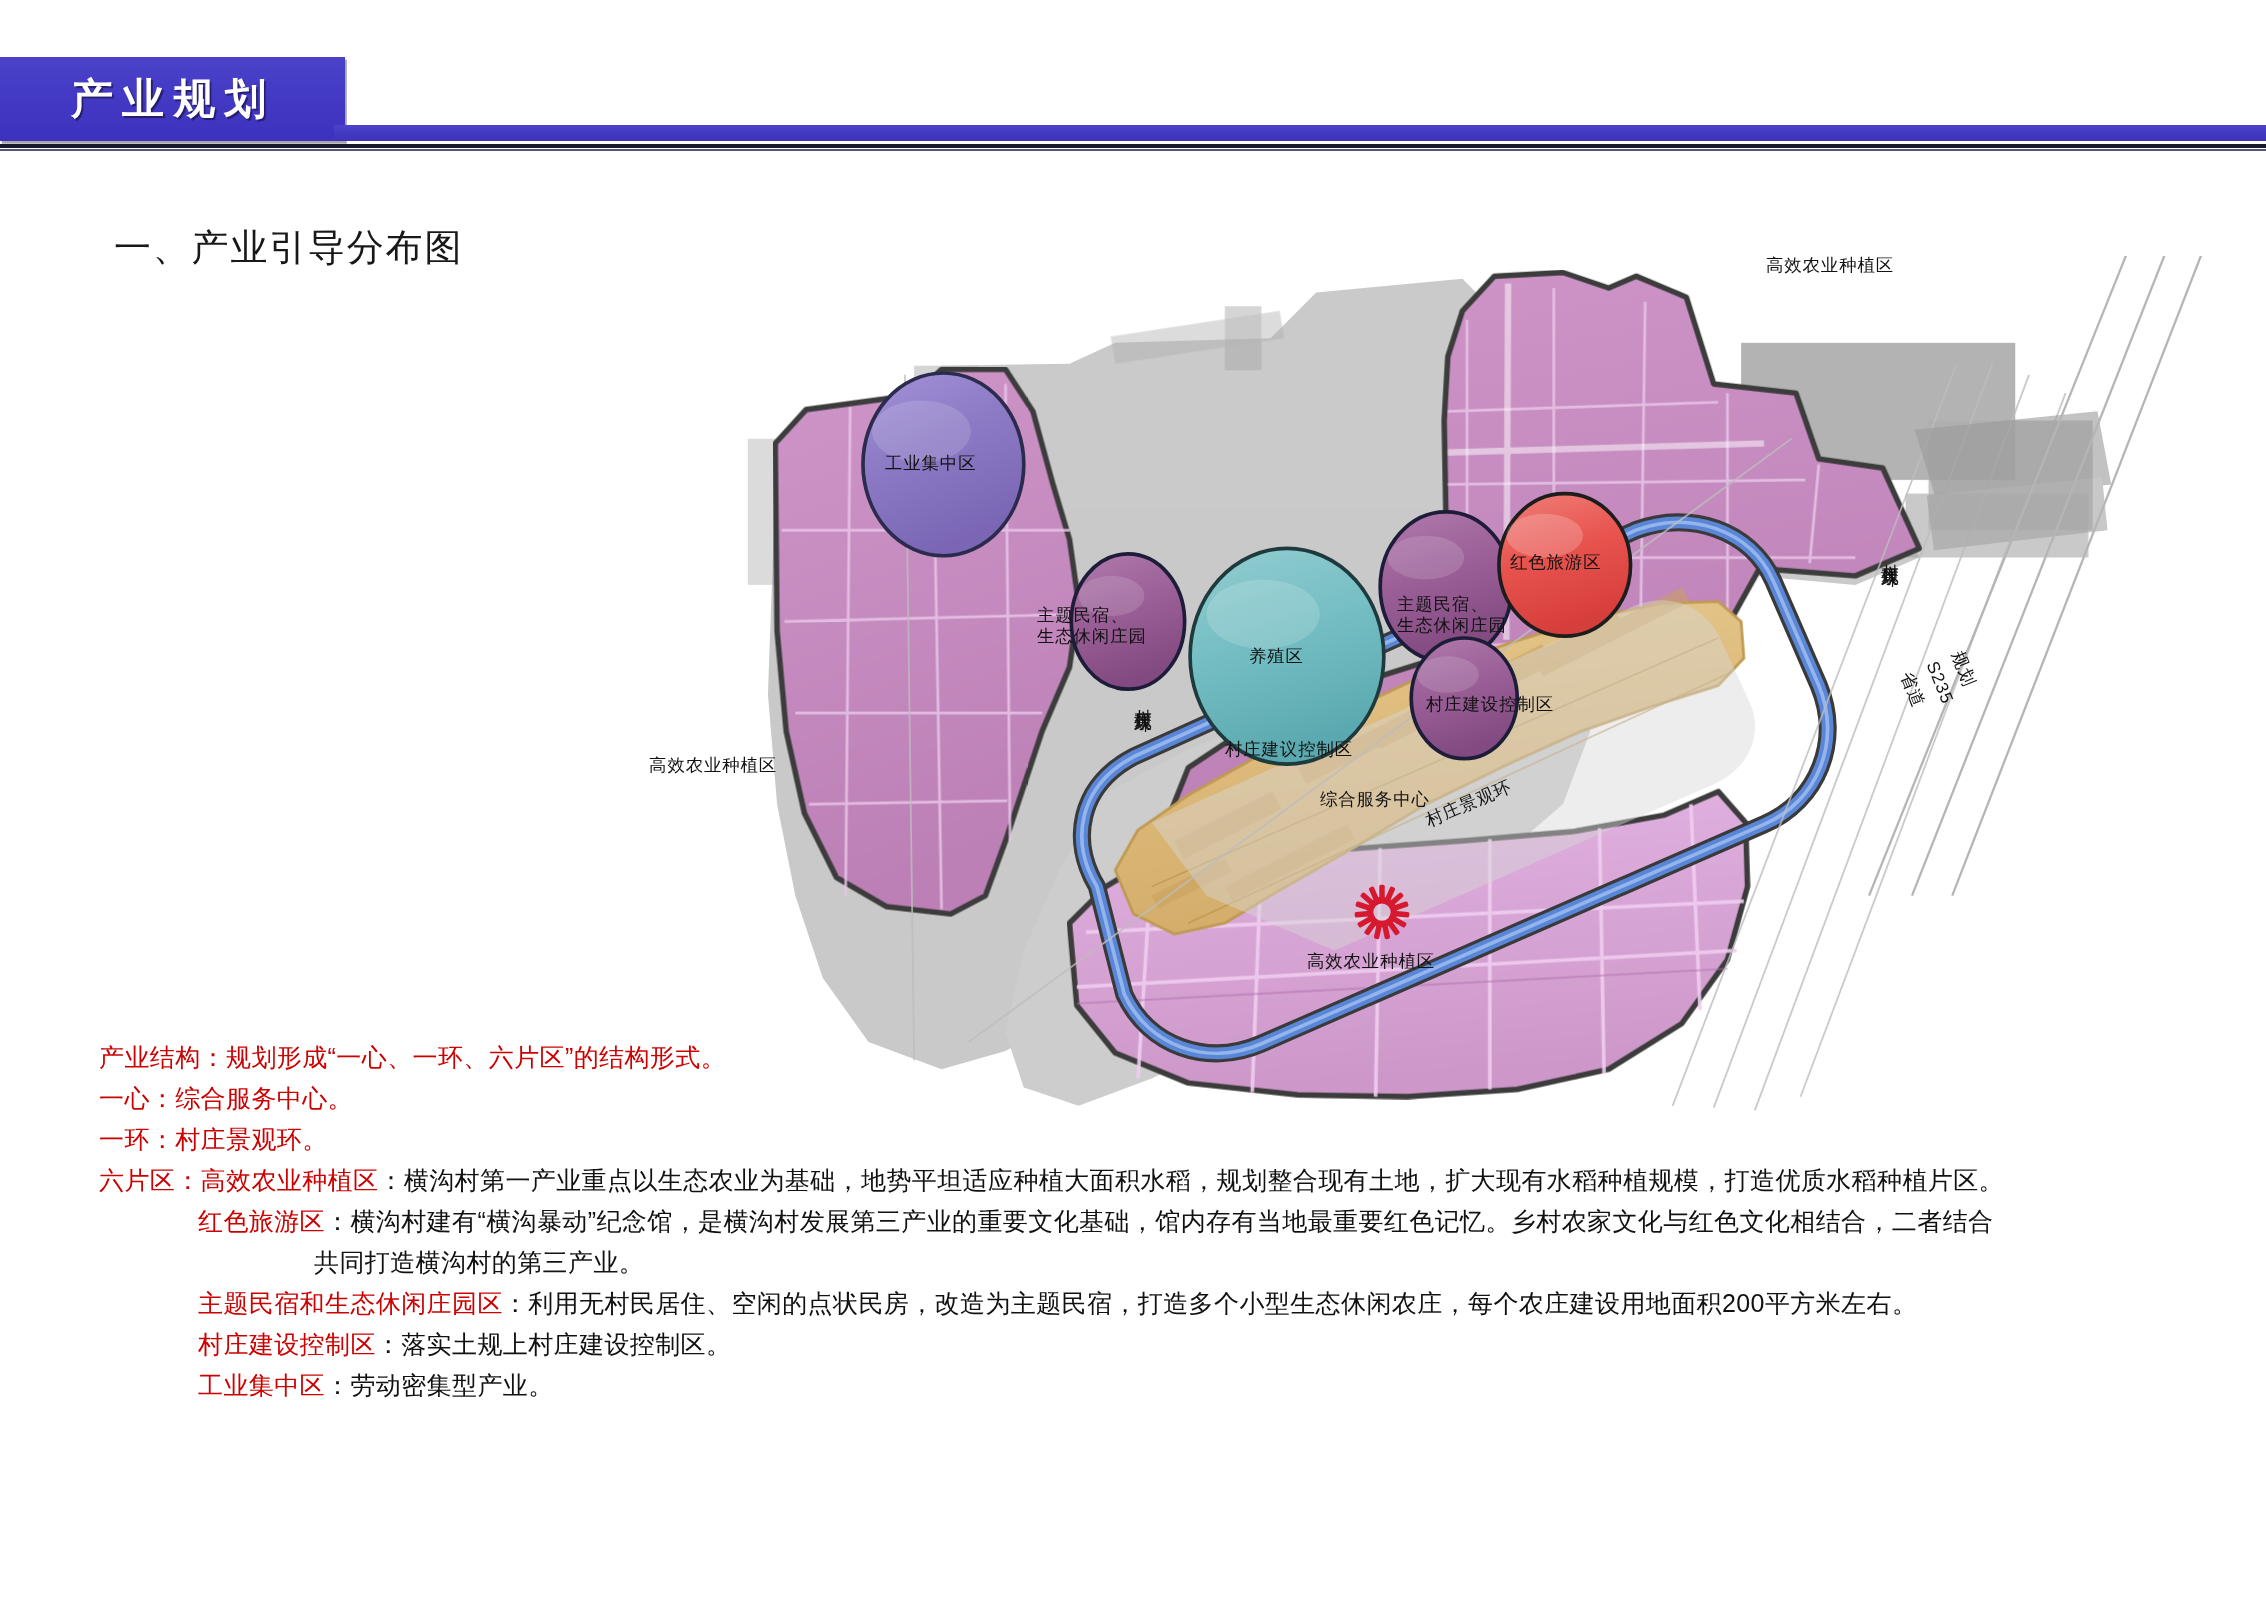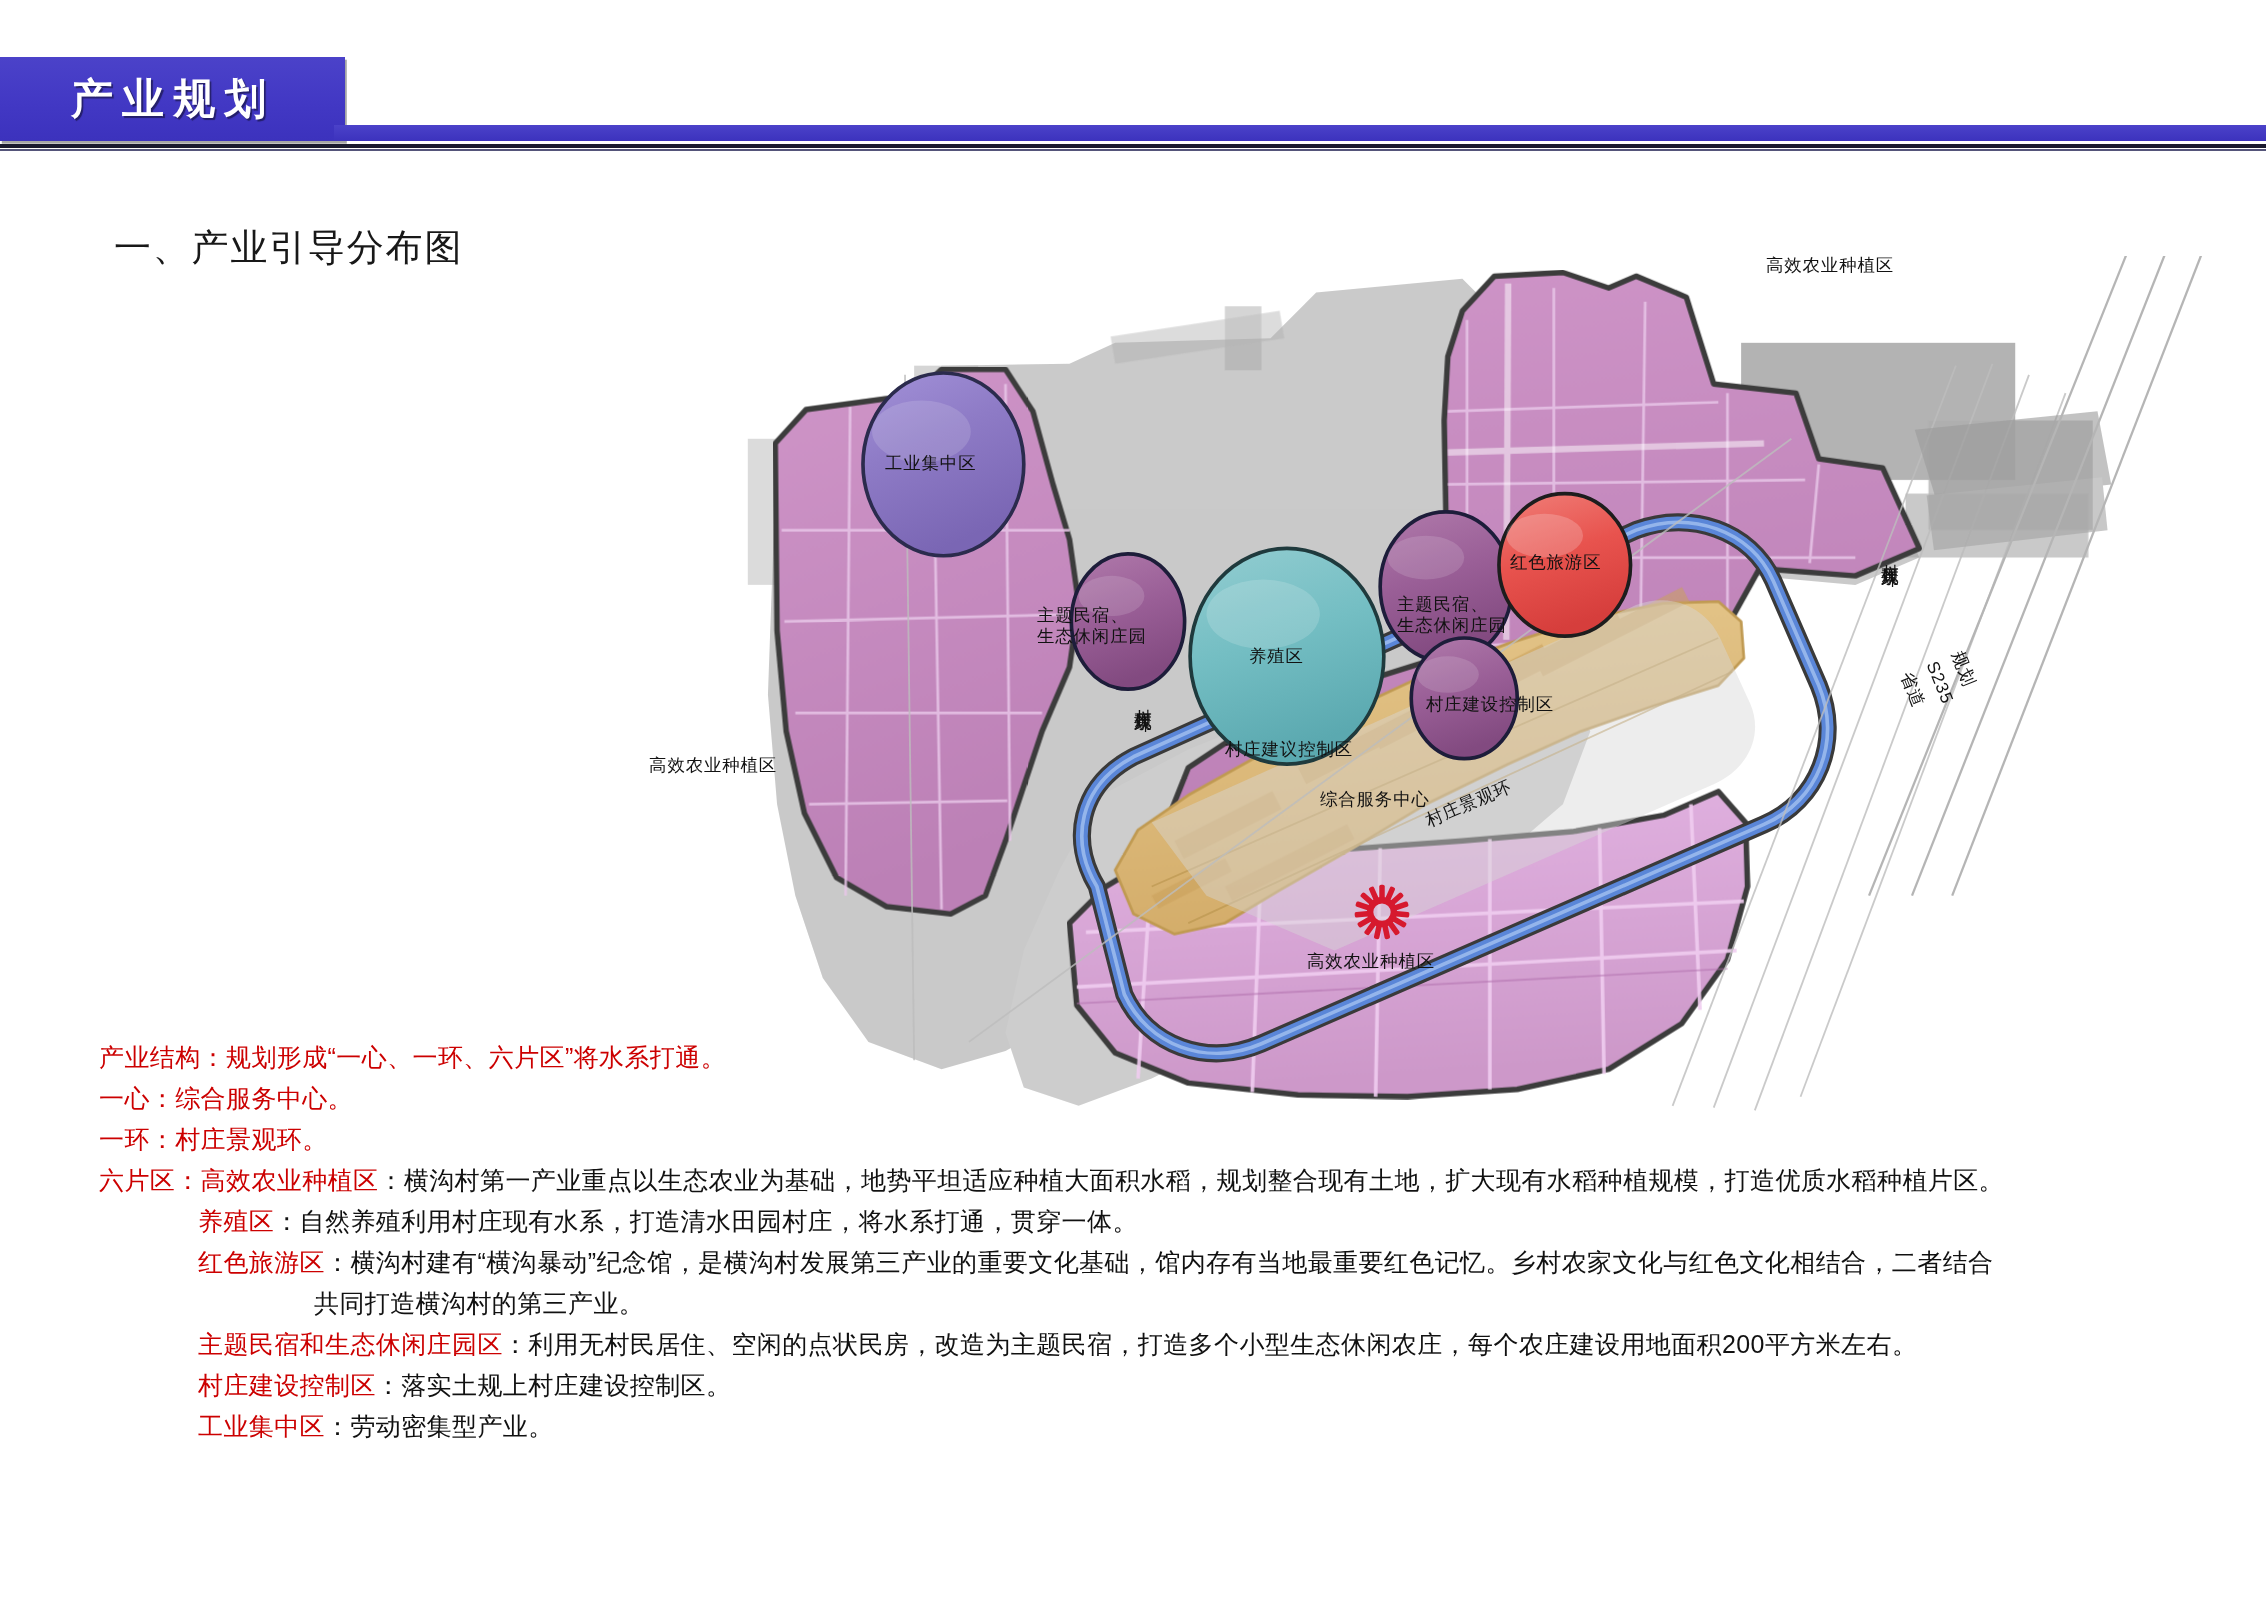--- a/index.html
+++ b/index.html
@@ -340,24 +340,23 @@
   <div class="mlabel" style="left:782px;top:555px;transform:rotate(-23deg);transform-origin:left top;">村庄景观环</div>
 
   <div class="mlabel" style="left:1329px;top:391px;transform:rotate(68deg);transform-origin:left top;line-height:27.4px;">
     <div>规划</div>
     <div>S235</div>
     <div>省道</div>
   </div>
 </div>
 
 <div class="notes">
-    <div class="nrow"><span class="red">产业结构：规划形成“一心、一环、六片区”将水系打通。</span></div>
+    <div class="nrow"><span class="red">产业结构：规划形成“一心、一环、六片区”的结构形式。</span></div>
     <div class="nrow"><span class="red">一心：综合服务中心。</span></div>
     <div class="nrow"><span class="red">一环：村庄景观环。</span></div>
     <div class="nrow"><span class="red">六片区：</span><span class="red">高效农业种植区</span><span class="">：横沟村第一产业重点以生态农业为基础，地势平坦适应种植大面积水稻，规划整合现有土地，扩大现有水稻种植规模，打造优质水稻种植片区。</span></div>
-    <div class="nrow indent"><span class="red">养殖区</span><span class="">：自然养殖利用村庄现有水系，打造清水田园村庄，将水系打通，贯穿一体。</span></div>
     <div class="nrow indent"><span class="red">红色旅游区</span><span class="">：横沟村建有“横沟暴动”纪念馆，是横沟村发展第三产业的重要文化基础，馆内存有当地最重要红色记忆。乡村农家文化与红色文化相结合，二者结合</span></div>
     <div class="nrow indent2"><span class="">共同打造横沟村的第三产业。</span></div>
     <div class="nrow indent"><span class="red">主题民宿和生态休闲庄园区</span><span class="">：利用无村民居住、空闲的点状民房，改造为主题民宿，打造多个小型生态休闲农庄，每个农庄建设用地面积200平方米左右。</span></div>
     <div class="nrow indent"><span class="red">村庄建设控制区</span><span class="">：落实土规上村庄建设控制区。</span></div>
     <div class="nrow indent"><span class="red">工业集中区</span><span class="">：劳动密集型产业。</span></div>
   </div>
 
 
 </body></html>

